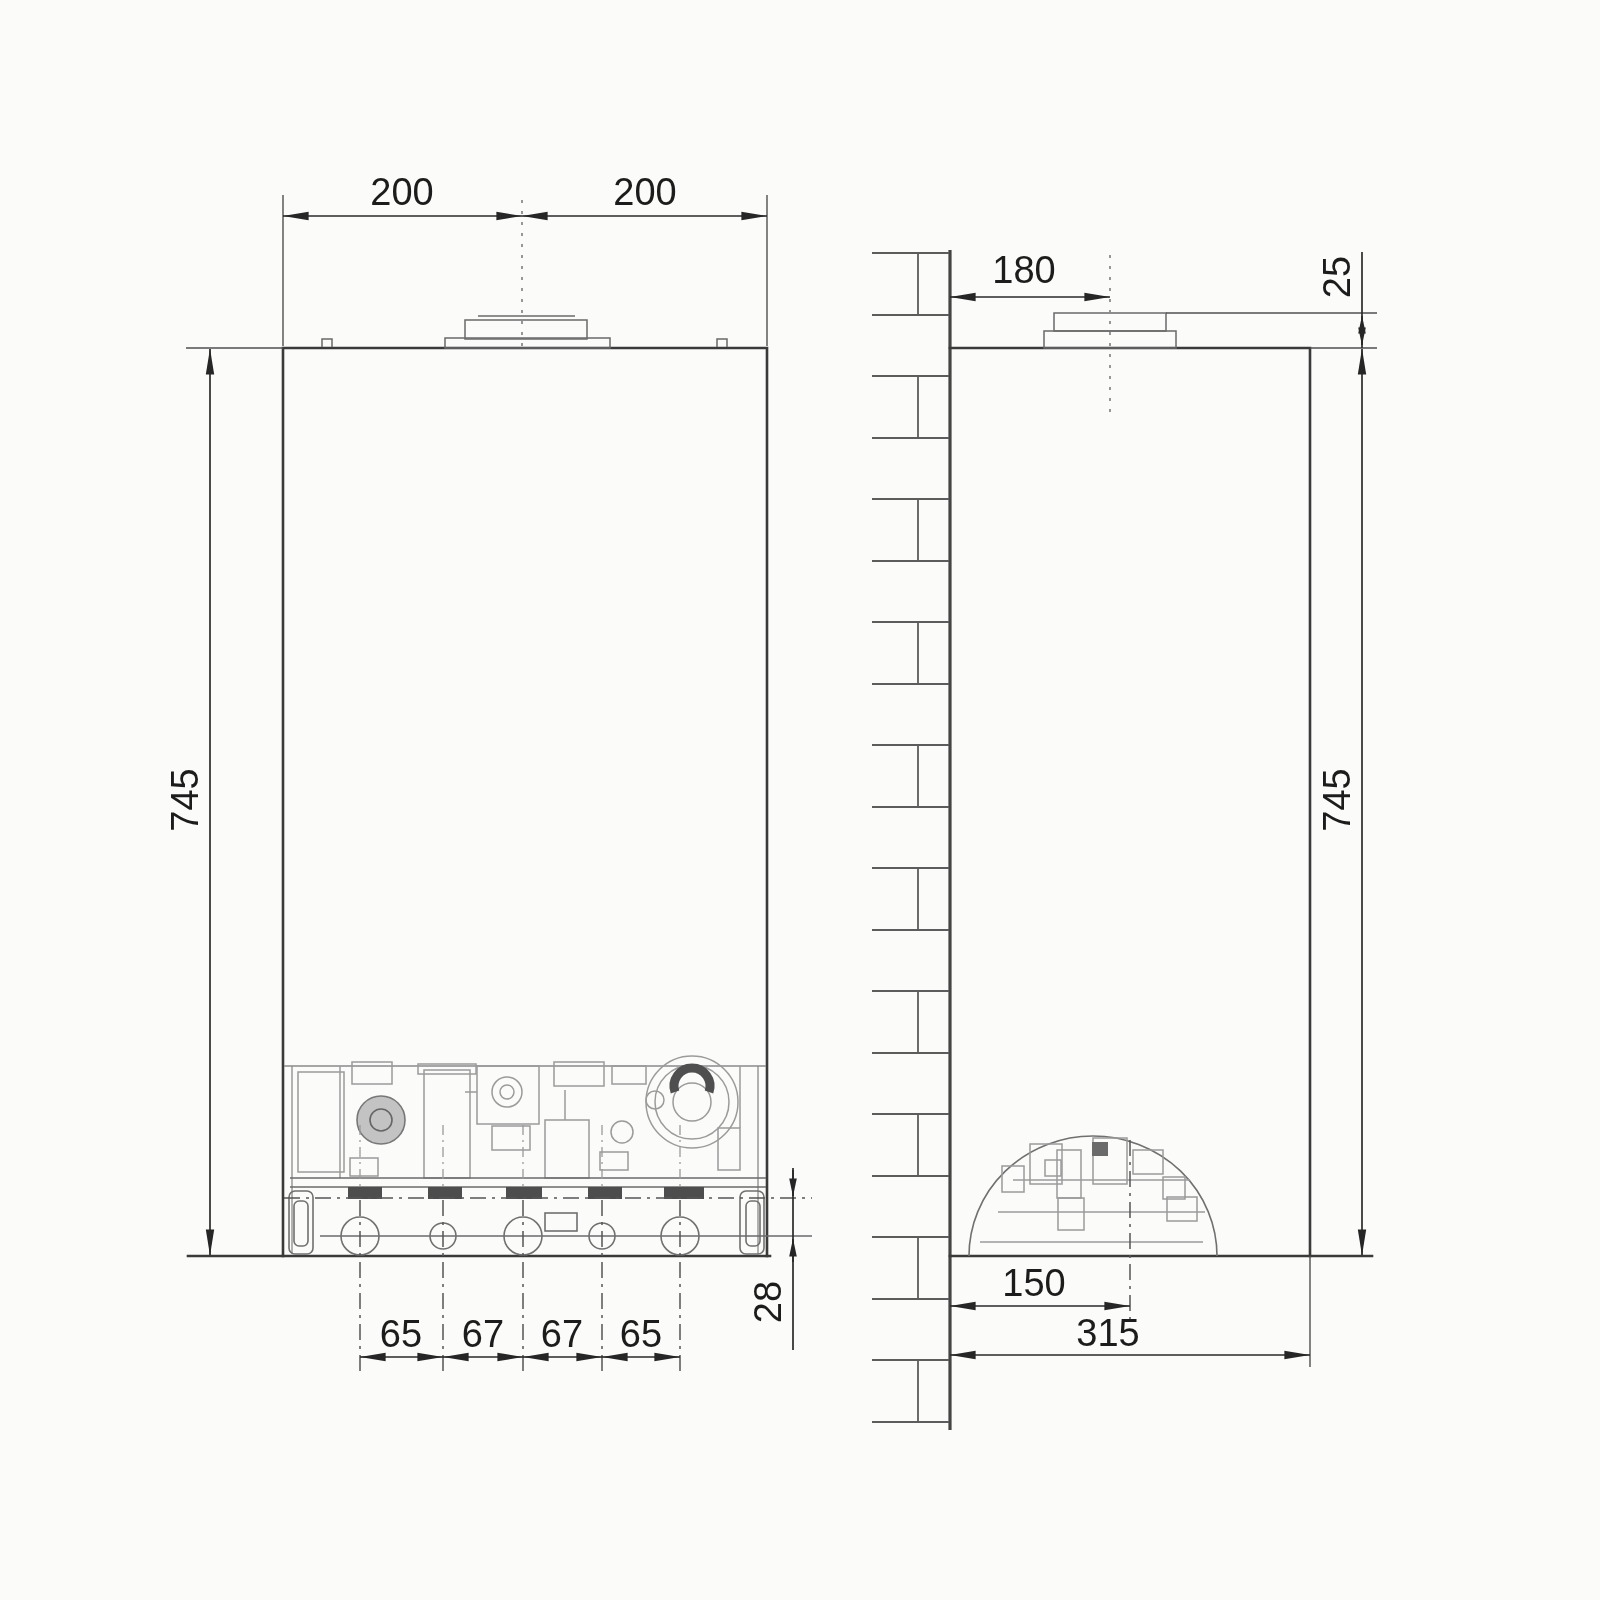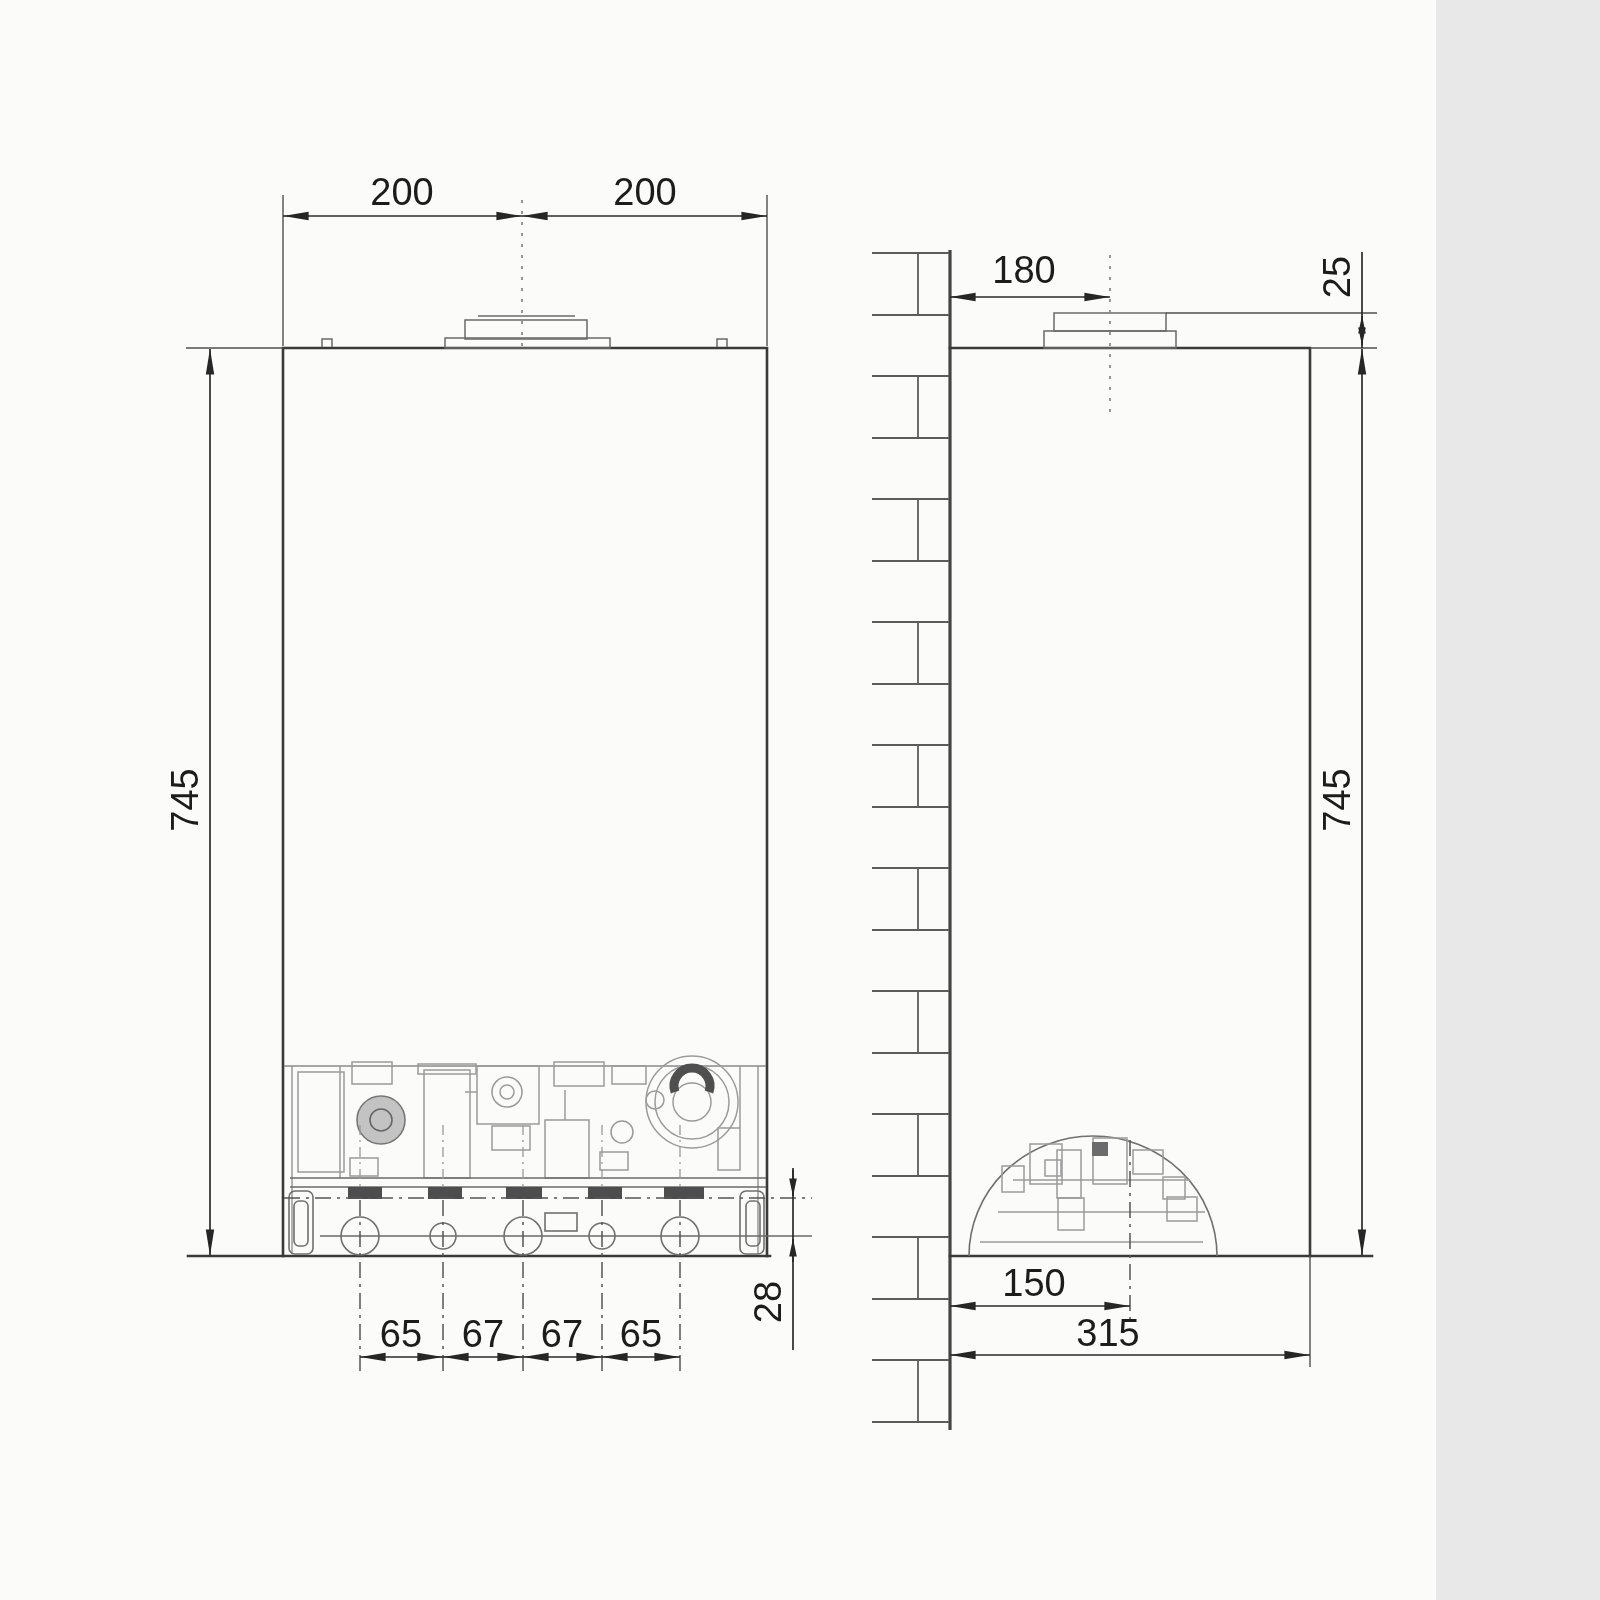--- a/index.html
+++ b/index.html
@@ -1,16 +1,16 @@
 <!DOCTYPE html>
 <html><head>
 <meta charset="utf-8">
 <style>
   html,body{margin:0;padding:0;background:#e8e8e8;}
-  .canvas{position:relative;width:1436px;height:1600px;background:#fbfbf9;overflow:hidden;}
+  .canvas{position:relative;width:1600px;height:1600px;background:#fbfbf9;overflow:hidden;}
   svg{position:absolute;left:0;top:0;}
   
   .ol   {stroke:#3a3a3a;stroke-width:2.6;fill:none;stroke-linecap:square;}
   .thin {stroke:#6a6a6a;stroke-width:1.5;fill:none;}
   .seam {stroke:#8a8a8a;stroke-width:1.3;fill:none;}
   .dim  {stroke:#2a2a2a;stroke-width:1.7;fill:none;}
   .ext  {stroke:#4f4f4f;stroke-width:1.4;fill:none;}
   .cdot {stroke:#8c8c8c;stroke-width:1.8;stroke-dasharray:3 8;fill:none;}
   .cdash{stroke:#565656;stroke-width:1.5;stroke-dasharray:16 6 3 6;fill:none;}
   .cdash2{stroke:#9a9a9a;stroke-width:1.3;stroke-dasharray:10 5 2 5;fill:none;}

